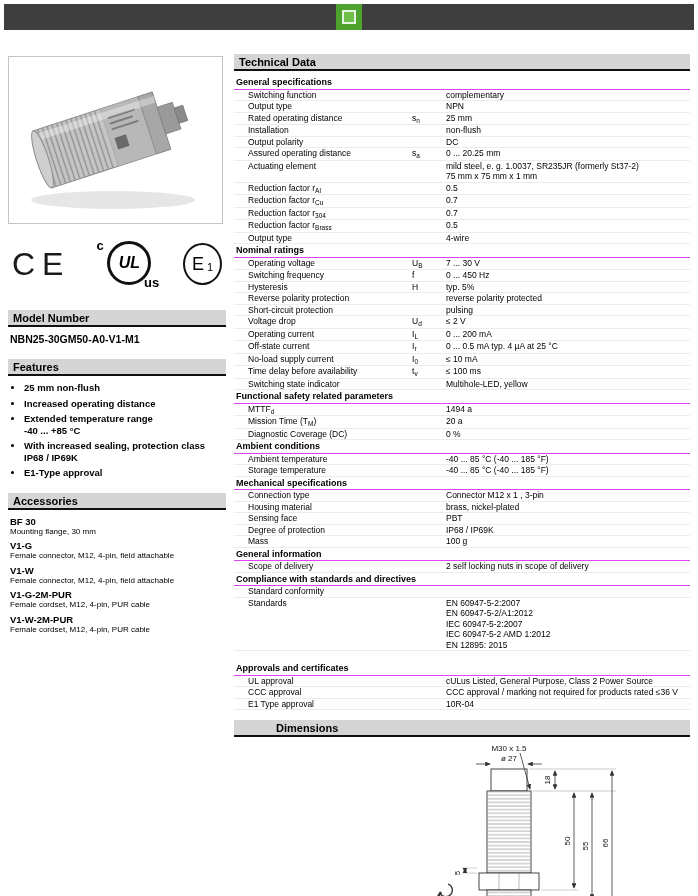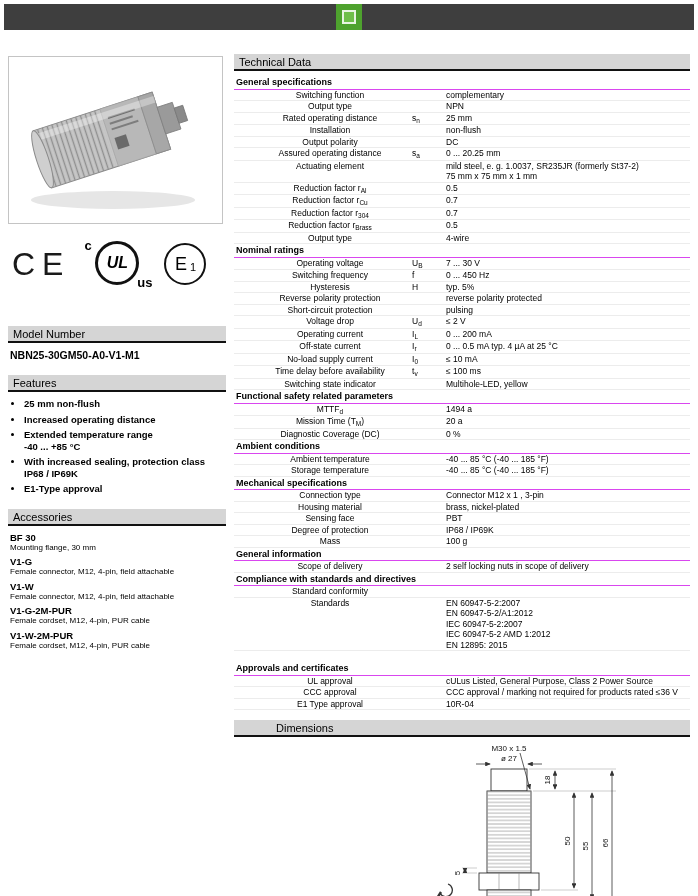--- a/index.html
+++ b/index.html
@@ -13,27 +13,27 @@
   .logo { width:26px; height:26px; background:#4ea22e; flex:none;
           display:flex; align-items:center; justify-content:center; }
   .logo-in { width:14px; height:14px; border:2px solid #e8f4e2; background:#6fbf4a; }
   .topbar-title { color:#fff; font-weight:bold; font-size:13px; margin-left:10px; }
   .topbar-part { color:#fff; font-weight:bold; font-size:12px; margin-left:auto; margin-right:10px; }
 
   .cols { position:absolute; top:46px; left:8px; right:8px; display:flex; }
   .left  { width:218px; flex:none; padding-top:10px; }
   .right { width:456px; flex:none; margin-left:8px; padding-top:8px; }
 
-  .bar { background:#d5d5d5; border-bottom:2px solid #111; font-weight:normal;
+  .bar { background:#d5d5d5; border-bottom:2px solid #111; font-weight:bold;
          font-size:11px; padding:2px 5px 1px 5px; margin-bottom:6px; }
 
   
   .photo-box { width:215px; height:168px; border:1px solid #c4c4c4; background:#fff;
                margin-bottom:8px; overflow:hidden; }
-  .logos { height:64px; display:flex; align-items:center; gap:16px; padding:0 4px; margin-bottom:30px; }
+  .logos { height:64px; display:flex; align-items:center; gap:28px; padding:0 4px; margin-bottom:14px; }
   .ce { font-size:32px; letter-spacing:7px; color:#1a1a1a; font-weight:400; }
   .ul { position:relative; width:62px; height:56px; }
   .ul-circle { position:absolute; left:9px; top:5px; width:44px; height:44px; border:3px solid #111;
                border-radius:50%; display:flex; align-items:center; justify-content:center;
                font-weight:bold; font-style:italic; font-size:16px;text-align:right; }
   .ul-c  { position:absolute; left:-2px; top:2px;  font-weight:bold; font-size:13px; }
   .ul-us { position:absolute; right:-4px; bottom:2px; font-weight:bold; font-size:13px; }
   .e1 { width:42px; height:42px; border:2px solid #111; border-radius:50%;
         display:flex; align-items:center; justify-content:center; font-size:18px; gap:3px; }
   .e1-one { font-size:11px; margin-top:5px; }
@@ -47,21 +47,21 @@
   .acc { margin-bottom:4px; padding-left:2px; }
   .acc-name { font-weight:bold; font-size:9.5px; line-height:11px; }
   .acc-desc { font-size:8px; line-height:9.5px; }
 
   
   #tech { font-size:8.5px; line-height:10.5px; }
   .tsec { font-weight:bold; font-size:9px; line-height:11.5px; border-bottom:1px solid #d946ef;
           padding-left:2px; margin-top:1px; }
   .tsec.gap { margin-top:12px; }
   .trow { display:flex; border-bottom:1px solid #ececec; }
-  .tl { width:178px; flex:none; padding-left:14px;text-align:center; }
+  .tl { width:178px; flex:none; padding-left:14px; }
   .ts { width:34px; flex:none; }
   .tv { flex:1; }
   .sub { font-size:6.5px; position:relative; top:2px; }
 
   .dim-bar { margin-top:10px;padding-left:42px; }
   .dim-wrap { height:218px; position:relative; }
   .dim-wrap svg { position:absolute; left:180px; top:0; }
 
   text { font-family:"Liberation Sans", sans-serif; }
 </style>

